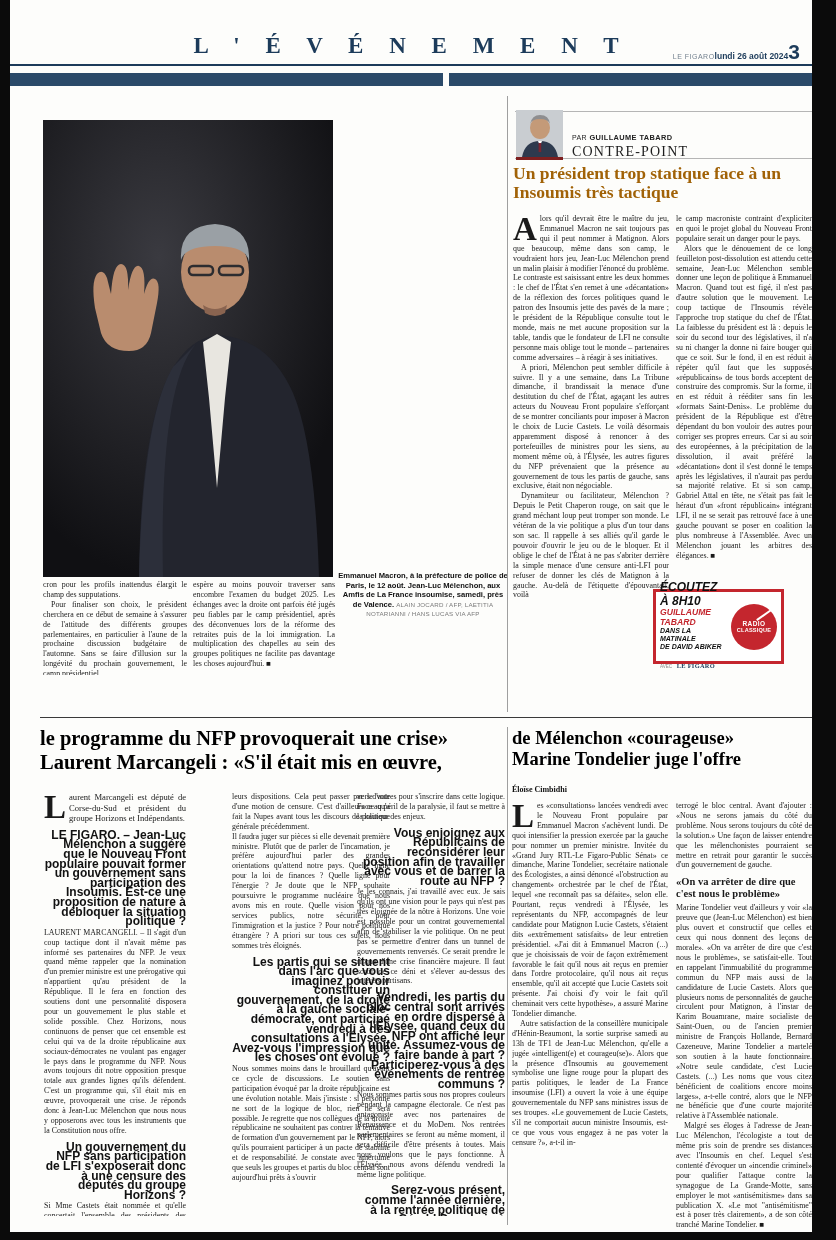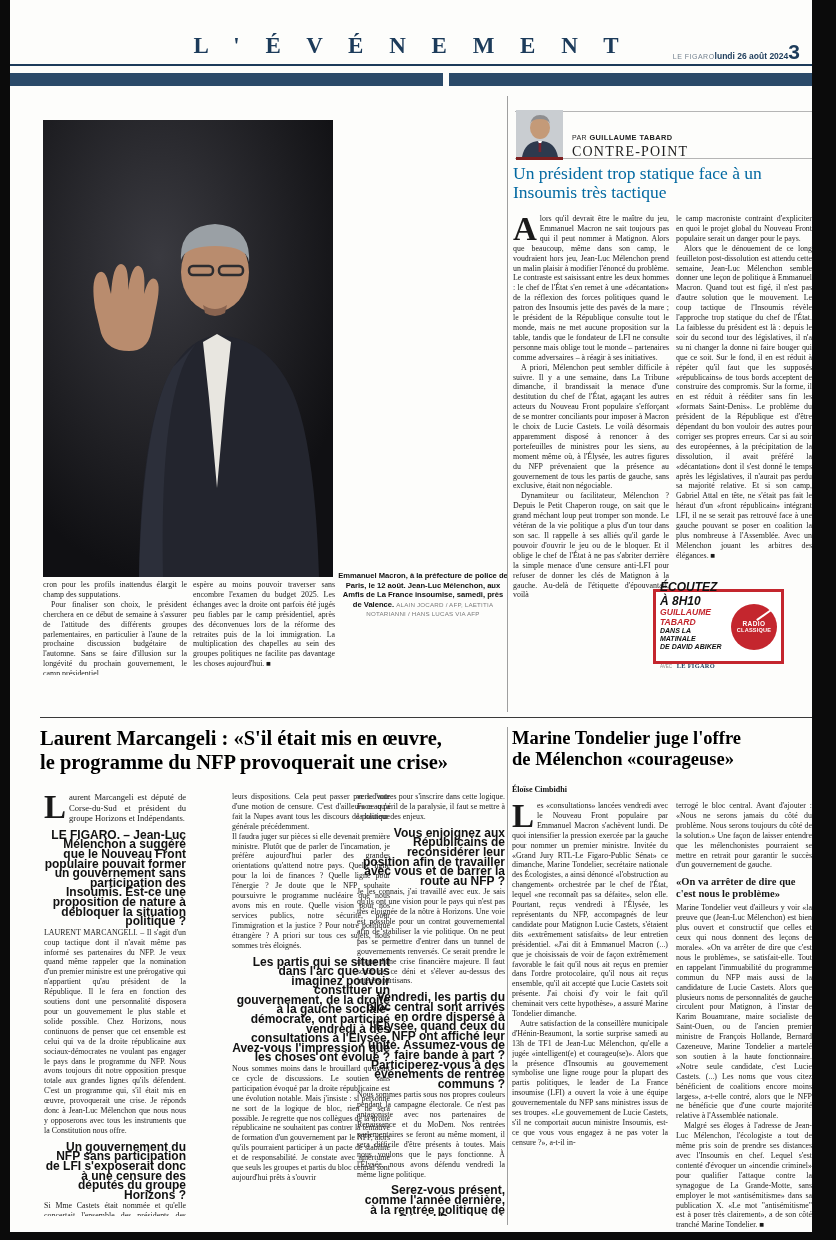--- a/index.html
+++ b/index.html
@@ -37,21 +37,21 @@
   .vrule{position:absolute;width:1px;background:#9f9f9f;}
 
   
   .cp-toprule{position:absolute;left:505px;top:111px;width:297px;height:1px;background:#b5b5b5;}
   .cp-botrule{position:absolute;left:505px;top:158px;width:297px;height:1px;background:#b5b5b5;}
   .cp-portrait{position:absolute;left:506px;top:110px;width:47px;height:47px;overflow:hidden;background:#c7ccd0;}
   .cp-portrait-bar{position:absolute;left:506px;top:157px;width:47px;height:3px;background:#7e1f1f;}
   .cp-kicker{position:absolute;left:562px;top:116px;font-size:14px;letter-spacing:1.2px;color:#1d1d1d;margin-top:28px;}
   .cp-by{position:absolute;left:562px;top:133px;font-family:"Liberation Sans",sans-serif;font-size:7px;color:#222;letter-spacing:.4px;}
   .cp-by b{font-size:7.4px;}
-  .cp-headline{position:absolute;left:503px;top:164px;width:300px;font-weight:normal;font-size:17.5px;line-height:1.1;color:#0369a1;}
+  .cp-headline{position:absolute;left:503px;top:164px;width:300px;font-weight:bold;font-size:17.5px;line-height:1.1;color:#a16207;}
   .cp-col1{left:503px;top:214px;width:156px;height:450px;}
   .cp-col2{left:666px;top:214px;width:136px;height:372px;}
 
   
   .redbox{position:absolute;left:643px;top:589px;width:131px;height:75px;border:3px solid #c4262e;
     background:#fff;display:flex;align-items:center;padding:3px 4px;box-sizing:border-box;gap:3px;}
   .rb-left{width:76px;font-family:"Liberation Sans",sans-serif;font-style:italic;font-weight:bold;line-height:1.12;}
   .rb-l1{font-size:12px;color:#111;}
   .rb-name{font-size:8.6px;color:#c4262e;text-transform:uppercase;}
   .rb-l3{font-size:7px;color:#111;}
@@ -186,22 +186,22 @@
       </div>
       <div class="rb-logo">
         <span class="r1">RADIO</span>
         <span class="r2">CLASSIQUE</span>
       </div>
     </div>
 
     <div class="divider"></div>
 
     <div class="m-headline">
+      <div>le programme du NFP provoquerait une crise»</div>
       <div>Laurent Marcangeli : «S'il était mis en œuvre,</div>
-      <div>le programme du NFP provoquerait une crise»</div>
     </div>
     <div class="col bodytxt m-col1">
       <p class="noindent intro"><span class="dc">L</span><span>aurent Marcangeli est député de Corse-du-Sud et président du groupe Horizons et Indépendants.</span></p>
       <p class="q">LE FIGARO. – Jean-Luc Mélenchon a suggéré que le Nouveau Front populaire pouvait former un gouvernement sans participation des Insoumis. Est-ce une proposition de nature à débloquer la situation politique ?</p>
       <p class="noindent">LAURENT MARCANGELI. – Il s'agit d'un coup tactique dont il n'avait même pas informé ses partenaires du NFP. Je veux quand même rappeler que la nomination d'un premier ministre est une prérogative qui n'appartient qu'au président de la République. Il le fera en fonction des soutiens dont une personnalité disposera pour un gouvernement le plus stable et solide possible. Chez Horizons, nous continuons de penser que cet ensemble est celui qui va de la droite républicaine aux sociaux-démocrates ne voulant pas engager le pays dans le programme du NFP. Nous avons toujours dit notre opposition presque totale aux grandes lignes qu'ils défendent. C'est un programme qui, s'il était mis en œuvre, provoquerait une crise. Je réponds donc à Jean-Luc Mélenchon que nous nous y opposerons avec tous les instruments que la Constitution nous offre.</p>
       <p class="q">Un gouvernement du NFP sans participation de LFI s'exposerait donc à une censure des députés du groupe Horizons ?</p>
       <p class="noindent">Si Mme Castets était nommée et qu'elle concertait l'ensemble des présidents des groupes parlementaires avant son discours de politique générale, je lui demanderais quels sont les grands axes de celui-ci. Si c'est le programme du NFP, et rien que le programme du NFP, alors il appartiendra aux députés qui ne s'y reconnaissent pas de prendre</p>
     </div>
     <div class="col bodytxt m-col2">
       <p class="noindent">leurs dispositions. Cela peut passer par le vote d'une motion de censure. C'est d'ailleurs ce qu'a fait la Nupes avant tous les discours de politique générale précédemment.</p>
@@ -214,22 +214,22 @@
       <p class="q">Vous enjoignez aux Républicains de reconsidérer leur position afin de travailler avec vous et de barrer la route au NFP ?</p>
       <p class="noindent">Je les connais, j'ai travaillé avec eux. Je sais qu'ils ont une vision pour le pays qui n'est pas très éloignée de la nôtre à Horizons. Une voie est possible pour un contrat gouvernemental afin de stabiliser la vie politique. On ne peut pas se permettre d'entrer dans un tunnel de gouvernements renversés. Ce serait prendre le risque d'une crise financière majeure. Il faut sortir de ce déni et s'élever au-dessus des intérêts partisans.</p>
       <p class="q">Vendredi, les partis du bloc central sont arrivés en ordre dispersé à l'Élysée, quand ceux du NFP ont affiché leur unité. Assumez-vous de faire bande à part ? Participerez-vous à des événements de rentrée communs ?</p>
       <p class="noindent">Nous sommes partis sous nos propres couleurs pendant la campagne électorale. Ce n'est pas antagoniste avec nos partenaires de Renaissance et du MoDem. Nos rentrées parlementaires se feront au même moment, il sera difficile d'être présents à toutes. Mais nous voulons que le pays fonctionne. À l'Élysée, nous avons défendu vendredi la même ligne politique.</p>
       <p class="q">Serez-vous présent, comme l'année dernière, à la rentrée politique de Gérald Darmanin à Tourcoing le 15 septembre ?</p>
       <p class="noindent">C'est un ami. Si je suis disponible, pourquoi pas. Il fait partie des personnalités politiques qui comptent. ■</p>
       <p class="sig">PROPOS RECUEILLIS PAR T. Q-M.</p>
     </div>
 
     <div class="t-headline">
+      <div>de Mélenchon «courageuse»</div>
       <div>Marine Tondelier juge l'offre</div>
-      <div>de Mélenchon «courageuse»</div>
     </div>
     <div class="t-byline">Éloïse Cimbidhi</div>
     <div class="col bodytxt t-col1">
       <p class="noindent"><span class="dc">L</span><span>es «consultations» lancées vendredi avec le Nouveau Front populaire par Emmanuel Macron s'achèvent lundi. De quoi intensifier la pression exercée par la gauche pour nommer un premier ministre. Invitée du «Grand Jury RTL-Le Figaro-Public Sénat» ce dimanche, Marine Tondelier, secrétaire nationale des Écologistes, a ainsi dénoncé «l'obstruction au changement» orchestrée par le chef de l'État, lequel «ne reconnaît pas sa défaite», selon elle. Pourtant, reçus vendredi à l'Élysée, les représentants du NFP, accompagnés de leur candidate pour Matignon Lucie Castets, s'étaient dits «extrêmement satisfaits» de leur entretien présidentiel. «J'ai dit à Emmanuel Macron (...) que je choisissais de voir de façon extrêmement favorable le fait qu'il nous ait reçus en premier dans l'ordre protocolaire, qu'il nous ait reçus ensemble, qu'il ait accepté que Lucie Castets soit présente. J'ai choisi d'y voir le fait qu'il cheminait vers cette hypothèse», a assuré Marine Tondelier dimanche.</span></p>
       <p>Autre satisfaction de la conseillère municipale d'Hénin-Beaumont, la sortie surprise samedi au 13h de TF1 de Jean-Luc Mélenchon, qu'elle a jugée «intelligent(e) et courageu(se)». Alors que la présence d'Insoumis au gouvernement symbolise une ligne rouge pour la plupart des partis politiques, le leader de La France insoumise (LFI) a ouvert la voie à une équipe gouvernementale du NFP sans ministres issus de ses troupes. «Le gouvernement de Lucie Castets, s'il ne comportait aucun ministre Insoumis, est-ce que vous vous engagez à ne pas voter la censure ?», a-t-il in-</p>
     </div>
     <div class="col bodytxt t-col2">
       <p class="noindent">terrogé le bloc central. Avant d'ajouter : «Nous ne serons jamais du côté du problème. Nous serons toujours du côté de la solution.» Une façon de laisser entendre que les mélenchonistes pourraient se mettre en retrait pour garantir le succès d'un gouvernement de gauche.</p>
       <p class="crosshead">«On va arrêter de dire que c'est nous le problème»</p>
       <p class="noindent">Marine Tondelier veut d'ailleurs y voir «la preuve que (Jean-Luc Mélenchon) est bien plus ouvert et constructif que celles et ceux qui nous donnent des leçons de morale». «On va arrêter de dire que c'est nous le problème», se satisfait-elle. Tout en rappelant l'immuabilité du programme commun du NFP mais aussi de la candidature de Lucie Castets. Alors que plusieurs noms de personnalités de gauche circulent pour Matignon, à l'instar de Karim Bouamrane, maire socialiste de Saint-Ouen, ou de l'ancien premier ministre de François Hollande, Bernard Cazeneuve, Marine Tondelier a martelé son soutien à la haute fonctionnaire. «Notre seule candidate, c'est Lucie Castets. (...) Les noms que vous citez bénéficient de coalitions encore moins larges», a-t-elle contré, alors que le NFP ne bénéficie que d'une courte majorité relative à l'Assemblée nationale.</p>

